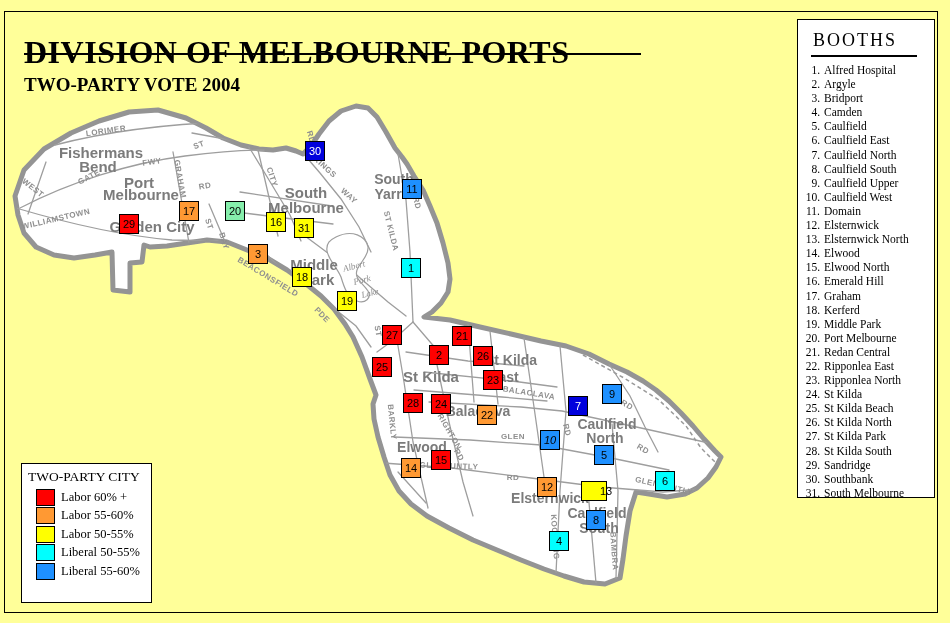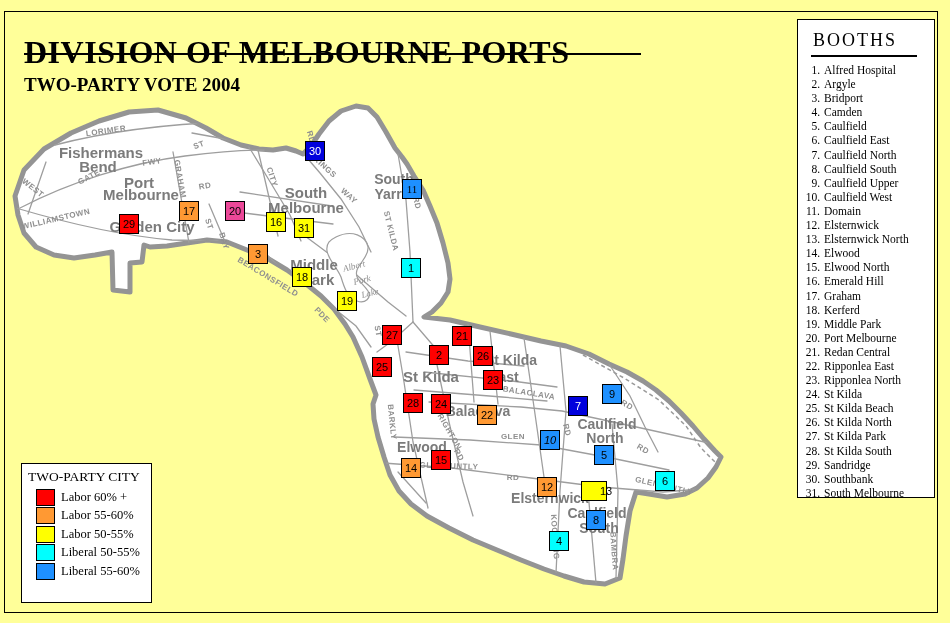--- a/index.html
+++ b/index.html
@@ -195,30 +195,30 @@
     <div class="marker" style="left: 401px; top: 258px; background: rgb(0, 255, 255);">1</div>
     <div class="marker" style="left: 429px; top: 345px; background: rgb(255, 0, 0);">2</div>
     <div class="marker" style="left: 248px; top: 244px; background: rgb(255, 153, 51);">3</div>
     <div class="marker" style="left: 549px; top: 531px; background: rgb(0, 255, 255);">4</div>
     <div class="marker" style="left: 594px; top: 445px; background: rgb(30, 144, 255);">5</div>
     <div class="marker" style="left: 655px; top: 471px; background: rgb(0, 255, 255);">6</div>
     <div class="marker" style="left: 568px; top: 396px; background: rgb(0, 0, 221); color: rgb(255, 255, 255);">7</div>
     <div class="marker" style="left: 586px; top: 510px; background: rgb(30, 144, 255);">8</div>
     <div class="marker" style="left: 602px; top: 384px; background: rgb(30, 144, 255);">9</div>
     <div class="marker" style="left: 540px; top: 430px; background: rgb(30, 144, 255); font-style: italic;">10</div>
-    <div class="marker" style="left: 402px; top: 179px; background: rgb(30, 144, 255); font-family: Liberation Serif, serif;">11</div>
+    <div class="marker" style="left: 402px; top: 179px; background: rgb(30, 144, 255);">11</div>
     <div class="marker" style="left: 537px; top: 477px; background: rgb(255, 153, 51);">12</div>
     <div class="marker" style="left: 581px; top: 481px; background: rgb(255, 255, 0); padding-left: 24px;">13</div>
     <div class="marker" style="left: 401px; top: 458px; background: rgb(255, 153, 51);">14</div>
     <div class="marker" style="left: 431px; top: 450px; background: rgb(255, 0, 0);">15</div>
     <div class="marker" style="left: 266px; top: 212px; background: rgb(255, 255, 0);">16</div>
     <div class="marker" style="left: 179px; top: 201px; background: rgb(255, 153, 51);">17</div>
     <div class="marker" style="left: 292px; top: 267px; background: rgb(255, 255, 0);">18</div>
     <div class="marker" style="left: 337px; top: 291px; background: rgb(255, 255, 0);">19</div>
-    <div class="marker" style="left: 225px; top: 201px; background: #ec4899;">20</div>
+    <div class="marker" style="left: 225px; top: 201px; background: #86efac;">20</div>
     <div class="marker" style="left: 452px; top: 326px; background: rgb(255, 0, 0);">21</div>
     <div class="marker" style="left: 477px; top: 405px; background: rgb(255, 153, 51);">22</div>
     <div class="marker" style="left: 483px; top: 370px; background: rgb(255, 0, 0);">23</div>
     <div class="marker" style="left: 431px; top: 394px; background: rgb(255, 0, 0);">24</div>
     <div class="marker" style="left: 372px; top: 357px; background: rgb(255, 0, 0);">25</div>
     <div class="marker" style="left: 473px; top: 346px; background: rgb(255, 0, 0);">26</div>
     <div class="marker" style="left: 382px; top: 325px; background: rgb(255, 0, 0);">27</div>
     <div class="marker" style="left: 403px; top: 393px; background: rgb(255, 0, 0);">28</div>
     <div class="marker" style="left: 119px; top: 214px; background: rgb(255, 0, 0);">29</div>
     <div class="marker" style="left: 305px; top: 141px; background: rgb(0, 0, 221); color: rgb(255, 255, 255);">30</div>

